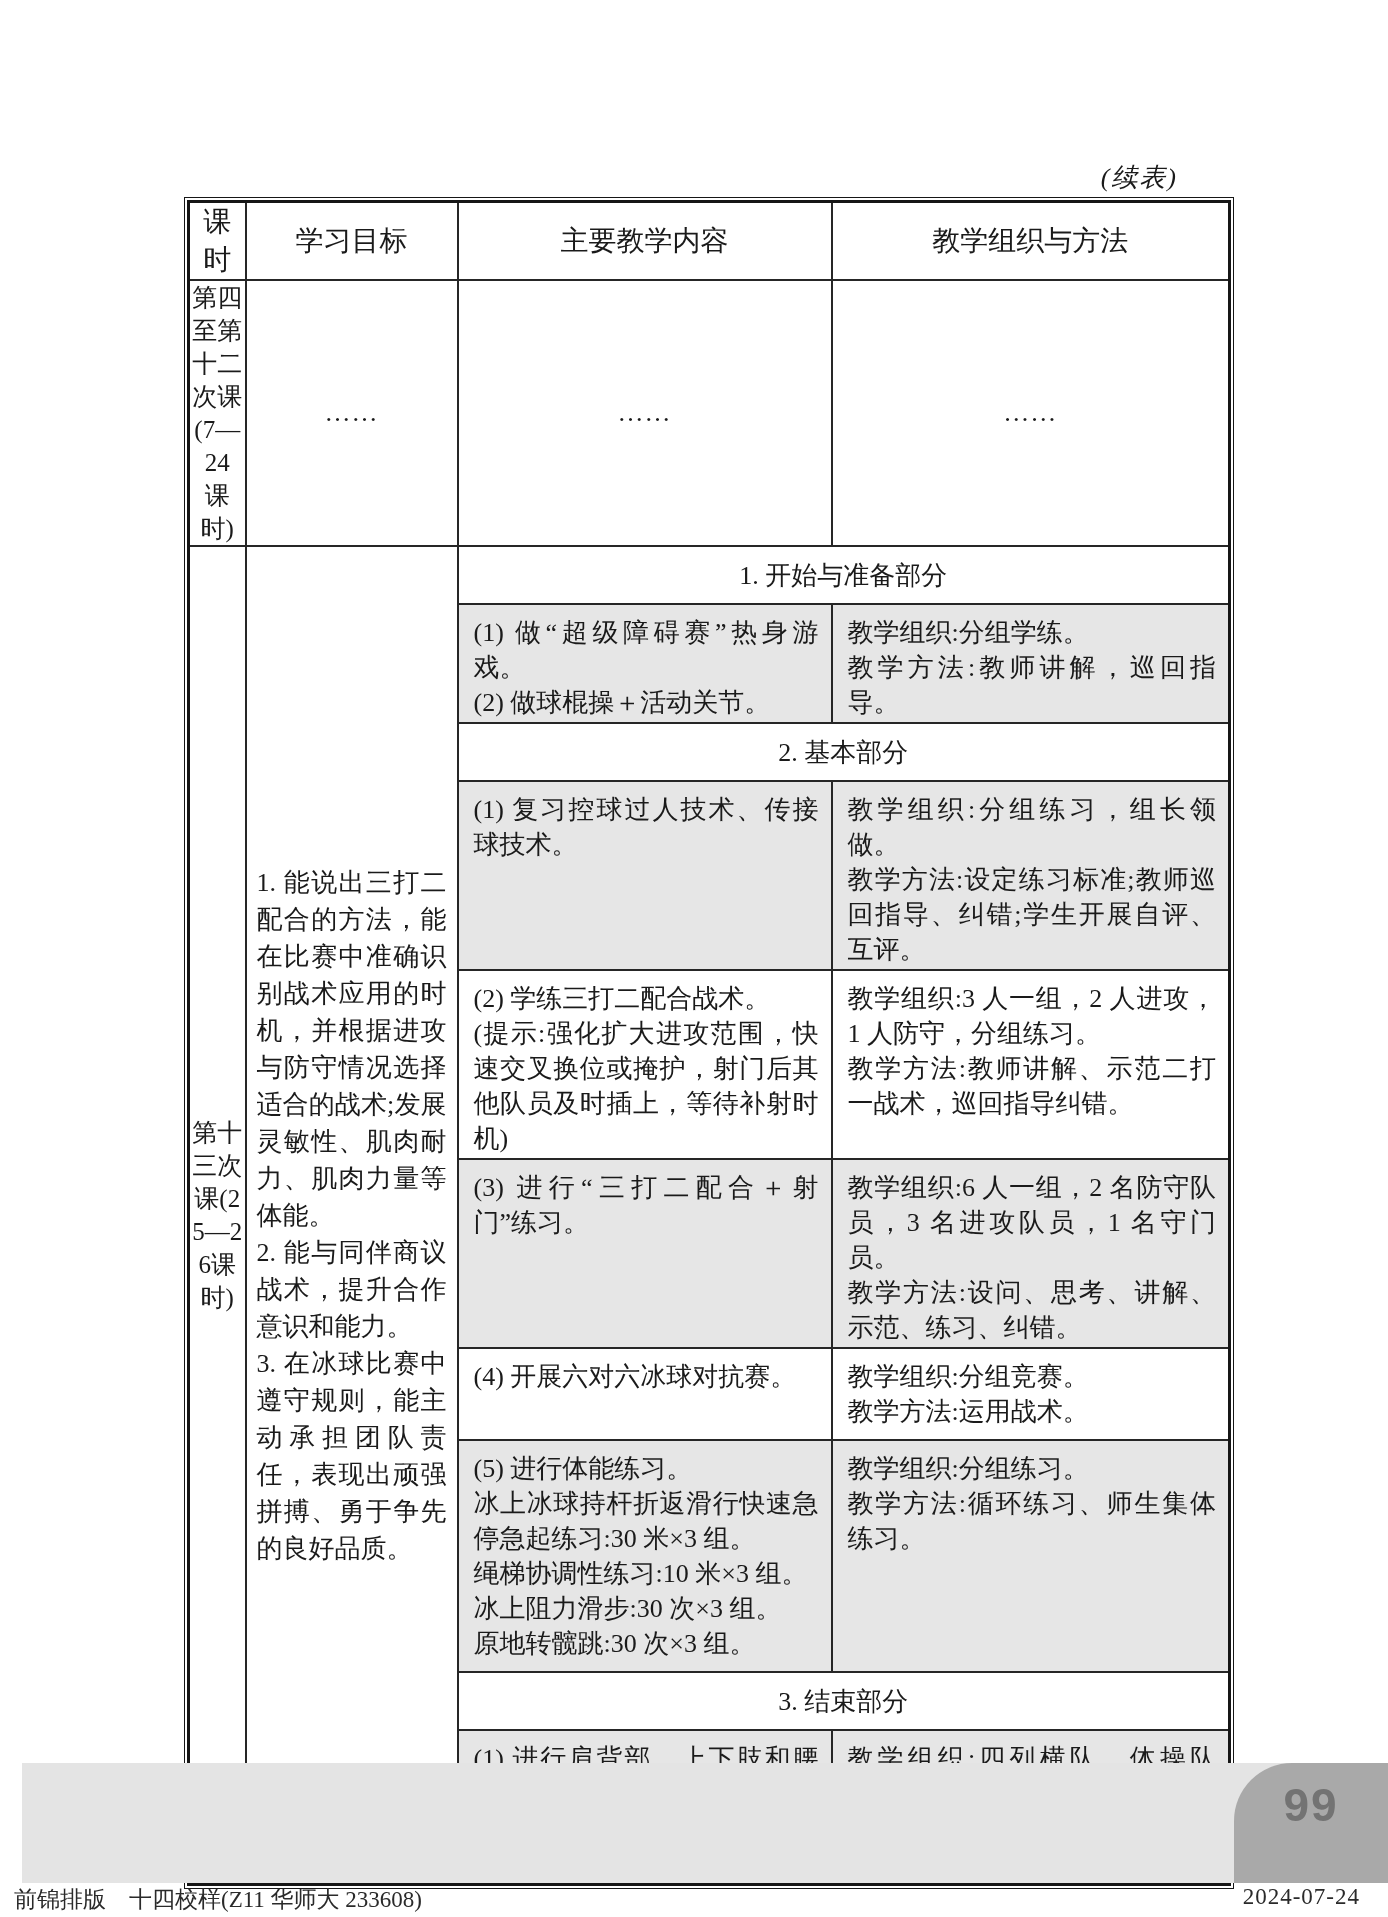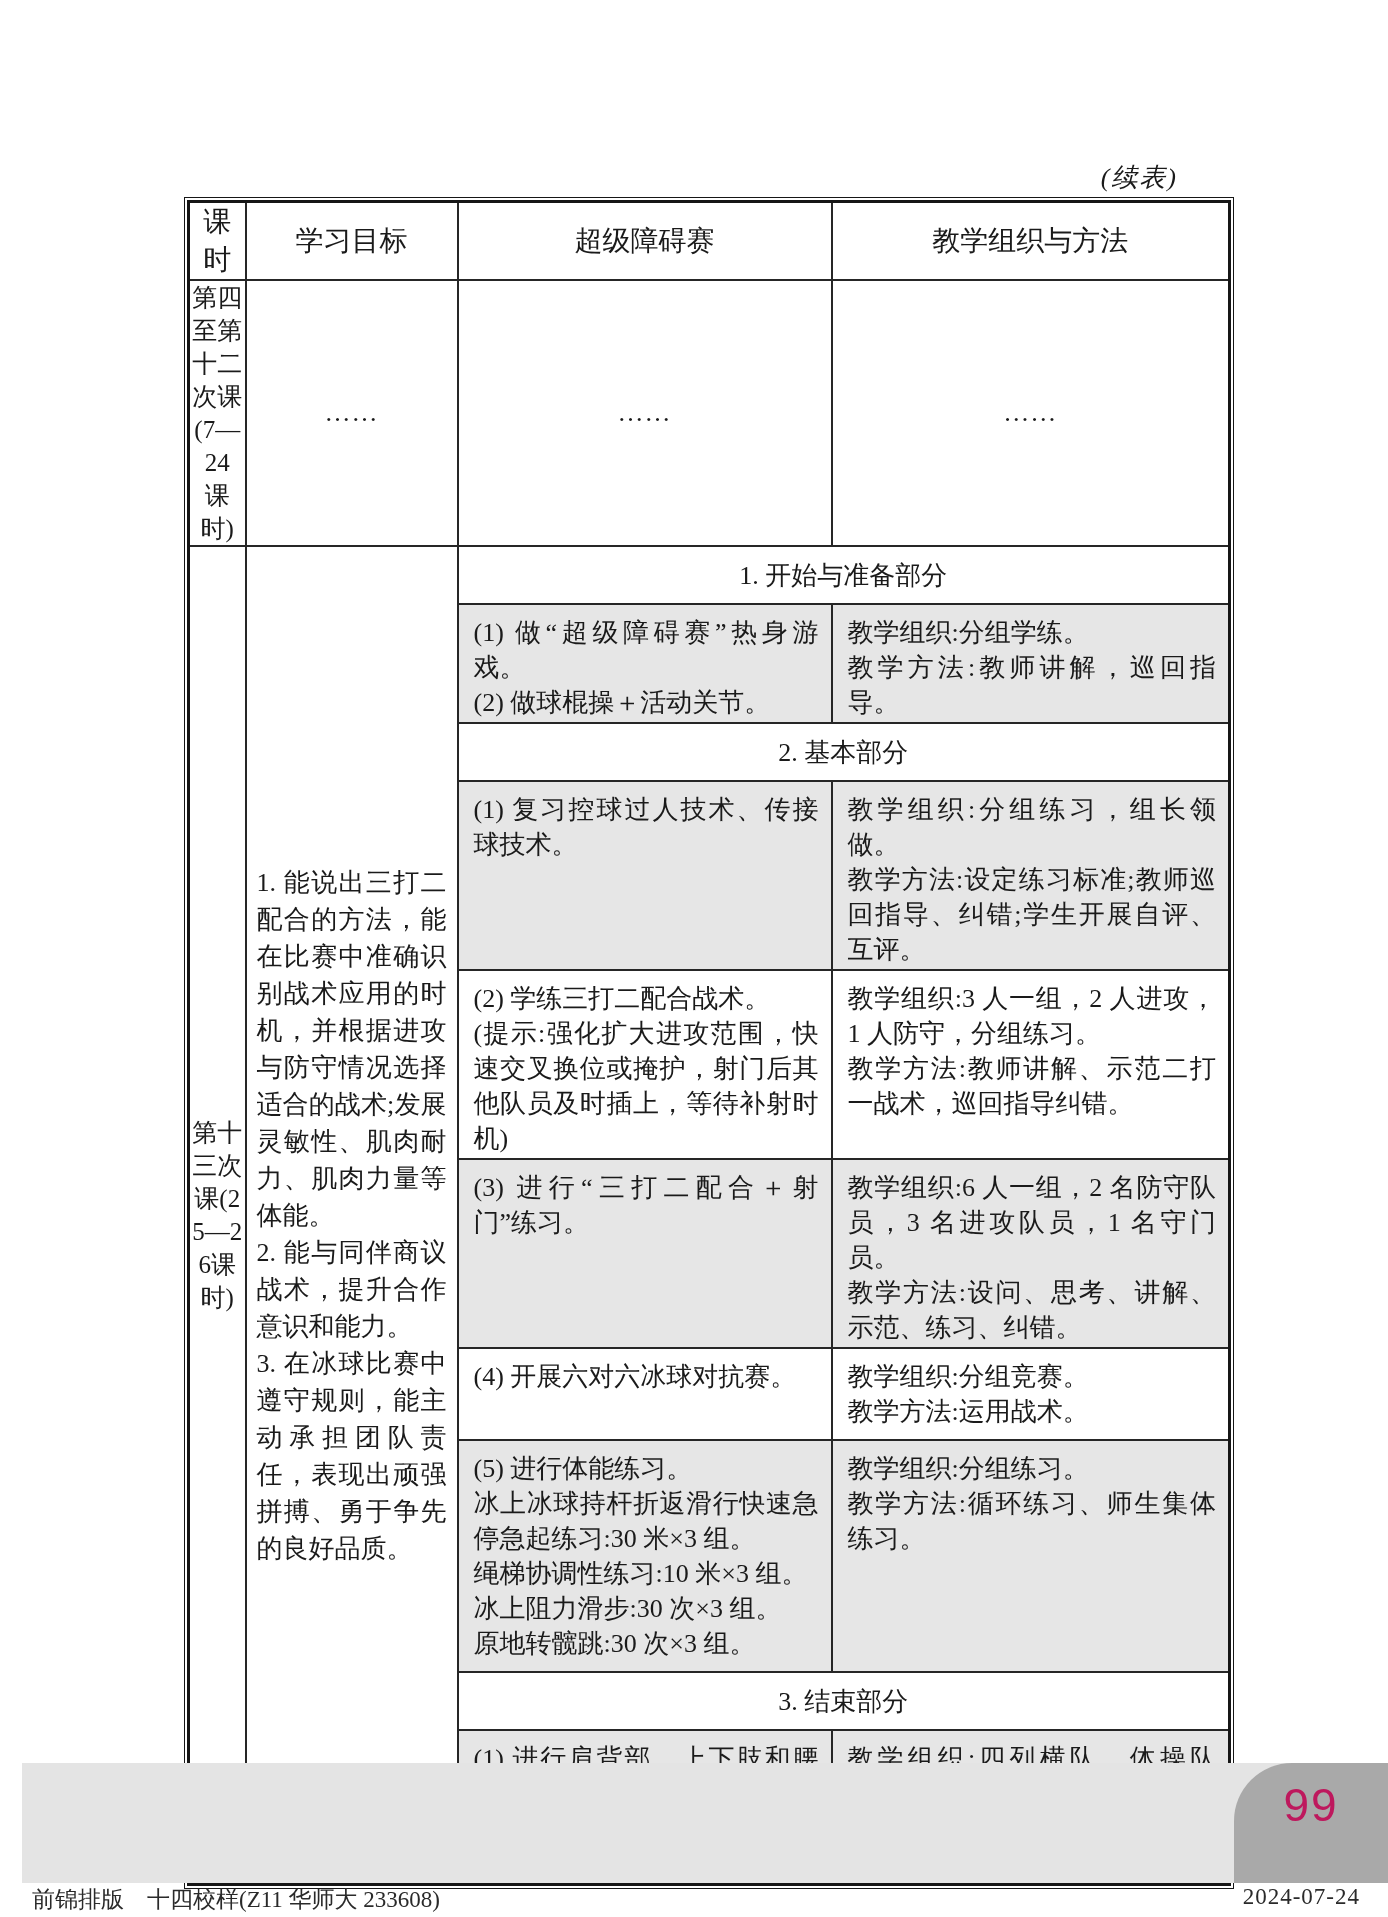--- a/index.html
+++ b/index.html
@@ -45,24 +45,24 @@
     position:absolute;top:1798px;right:222px;
     font-family:"Liberation Sans","DejaVu Sans",sans-serif;font-weight:bold;
     font-size:29px;letter-spacing:1.5px;color:#111;
   }
   .page-tab{
     position:absolute;left:1234px;top:1763px;width:154px;height:120px;
     background:#a9a9a9;border-top-left-radius:58px;
   }
   .page-num{
     position:absolute;left:1234px;top:1778px;width:154px;text-align:center;
-    font-family:"Liberation Sans","DejaVu Sans",sans-serif;font-weight:normal;
-    font-size:46px;color:#be185d;letter-spacing:2px;
+    font-family:"Liberation Sans","DejaVu Sans",sans-serif;font-weight:bold;
+    font-size:46px;color:#737373;letter-spacing:2px;
   }
-  .print-info{position:absolute;left:32px;top:1884px;font-size:23px;color:#2a2a2a;}
+  .print-info{position:absolute;left:14px;top:1884px;font-size:23px;color:#2a2a2a;}
   .print-date{position:absolute;right:28px;top:1884px;font-size:23px;color:#2a2a2a;letter-spacing:1px;}
 </style>
 </head>
 <body>
 
 <div id="page">
 
   <div class="continued">(续表)</div>
 
   <table class="sched">
@@ -70,21 +70,21 @@
         <col class="c1">
         <col class="c2">
         <col class="c3">
         <col class="c4">
       </colgroup>
 
     <tbody>
         <tr class="hdr">
       <th>课时</th>
       <th>学习目标</th>
-      <th>超级障碍赛</th>
+      <th>主要教学内容</th>
       <th>教学组织与方法</th>
     </tr>
 
     <tr class="dots">
       <td class="lesson">第四至第十二次课(7—24 课时)</td>
       <td class="dotcell">……</td>
       <td class="dotcell">……</td>
       <td class="dotcell">……</td>
     </tr>
 

